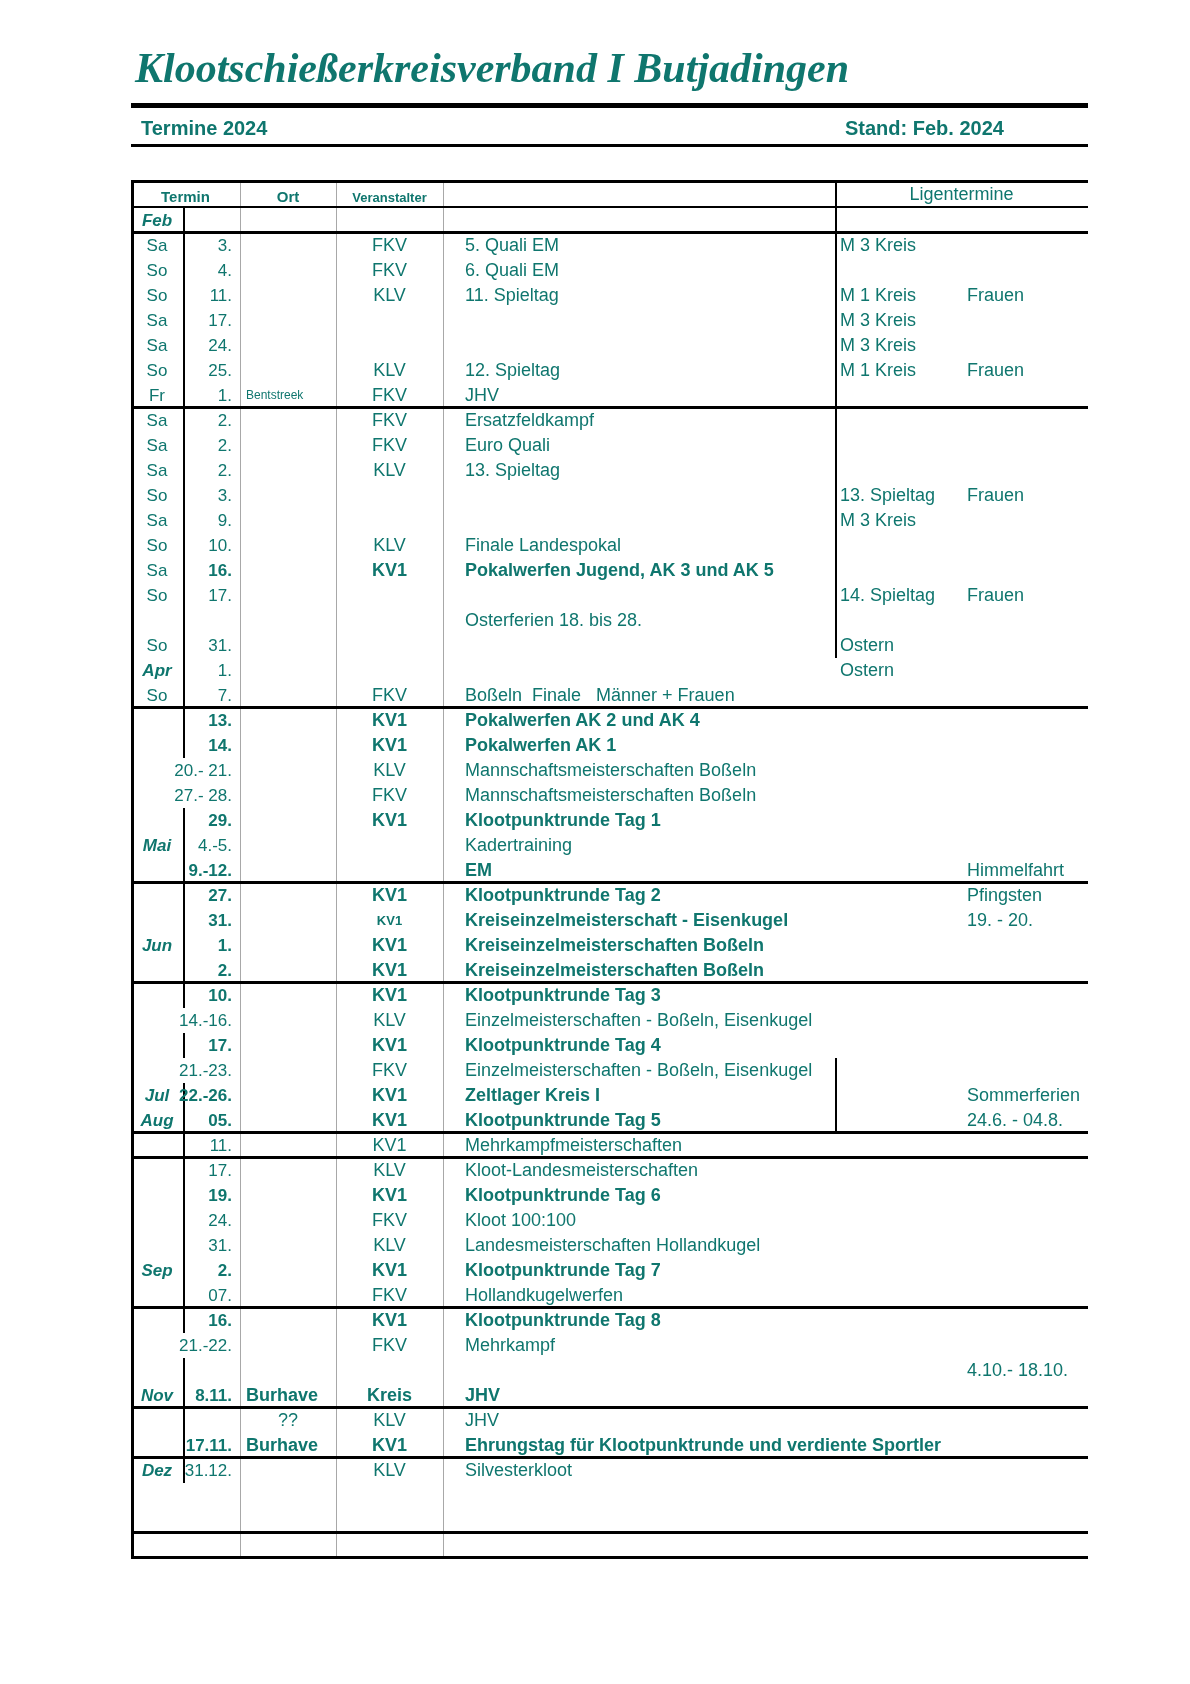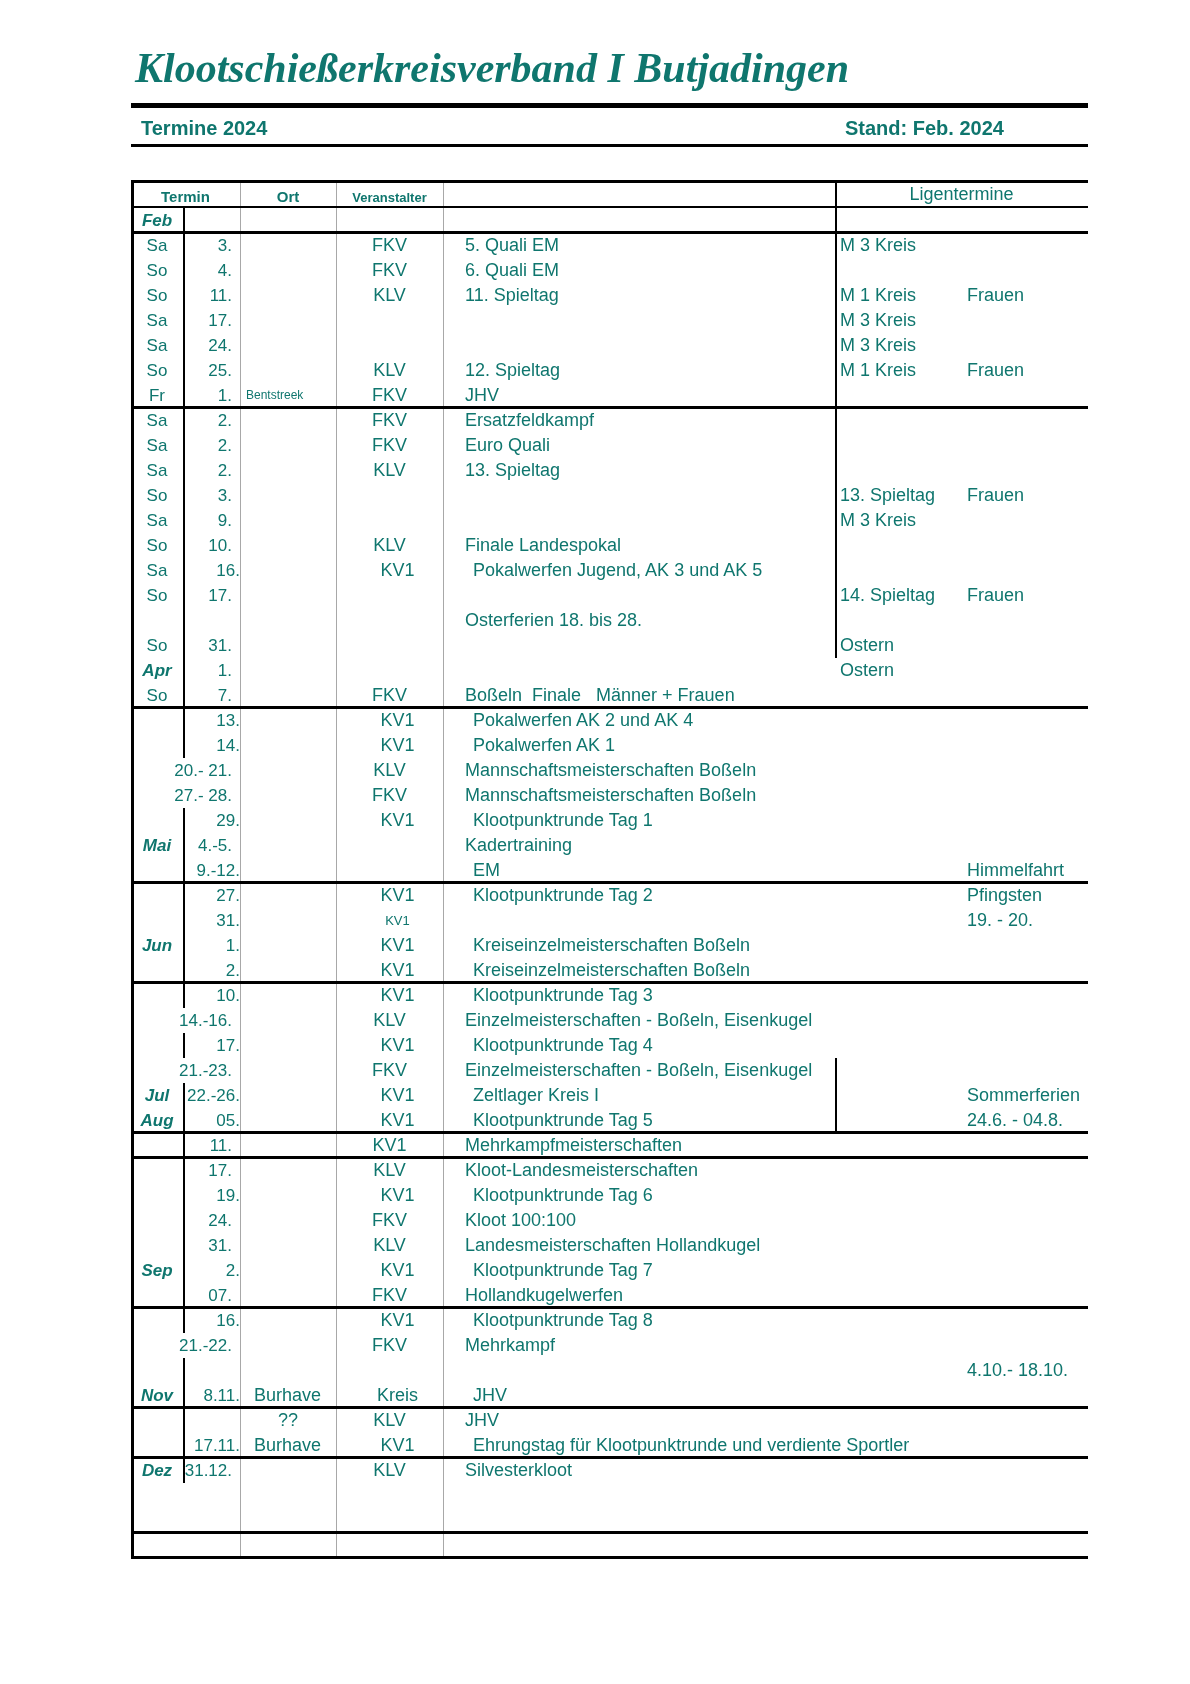--- a/index.html
+++ b/index.html
@@ -35,21 +35,21 @@
   .ddiv{left:52px;width:2px;background:#000;}
   .c-dt{left:0;width:101px;text-align:right;font-size:17px;white-space:nowrap;}
   .c-ort{left:115px;font-size:18px;white-space:nowrap;}
   .c-ort.small{font-size:12px;}
   .c-ort.center{left:109px;width:96px;text-align:center;}
   .c-ver{left:205px;width:107px;text-align:center;font-size:18px;}
   .c-ver.small{font-size:13px;}
   .c-ev{left:334px;font-size:18px;white-space:pre;}
   .c-ll{left:709px;font-size:18px;white-space:nowrap;}
   .c-lr{left:836px;font-size:18px;white-space:nowrap;}
-  .row.b .c-dt,.row.b .c-ort,.row.b .c-ver,.row.b .c-ev{font-weight:normal;padding-left:8px;}
+  .row.b .c-dt,.row.b .c-ort,.row.b .c-ver,.row.b .c-ev{font-weight:bold;}
 </style>
 </head>
 <body>
 
 <div class="page">
   <div class="title">Klootschießerkreisverband I Butjadingen</div>
   <div class="title-rule"></div>
   <div class="sub sub-left">Termine 2024</div>
   <div class="sub sub-right">Stand: Feb. 2024</div>
   <div class="rule2"></div>
@@ -247,20 +247,21 @@
           <div class="ddiv"></div>
           <div class="c-dt">27.</div>
           <div class="c-ver">KV1</div>
           <div class="c-ev">Klootpunktrunde Tag 2</div>
           <div class="c-lr">Pfingsten</div>
         </div>
         <div class="row b">
           <div class="ddiv"></div>
           <div class="c-dt">31.</div>
           <div class="c-ver small">KV1</div>
+          <div class="c-ev">Kreiseinzelmeisterschaft - Eisenkugel</div>
           <div class="c-lr">19. - 20.</div>
         </div>
         <div class="row b">
           <div class="c-mw month">Jun</div>
           <div class="ddiv"></div>
           <div class="c-dt">1.</div>
           <div class="c-ver">KV1</div>
           <div class="c-ev">Kreiseinzelmeisterschaften Boßeln</div>
         </div>
         <div class="row b">

